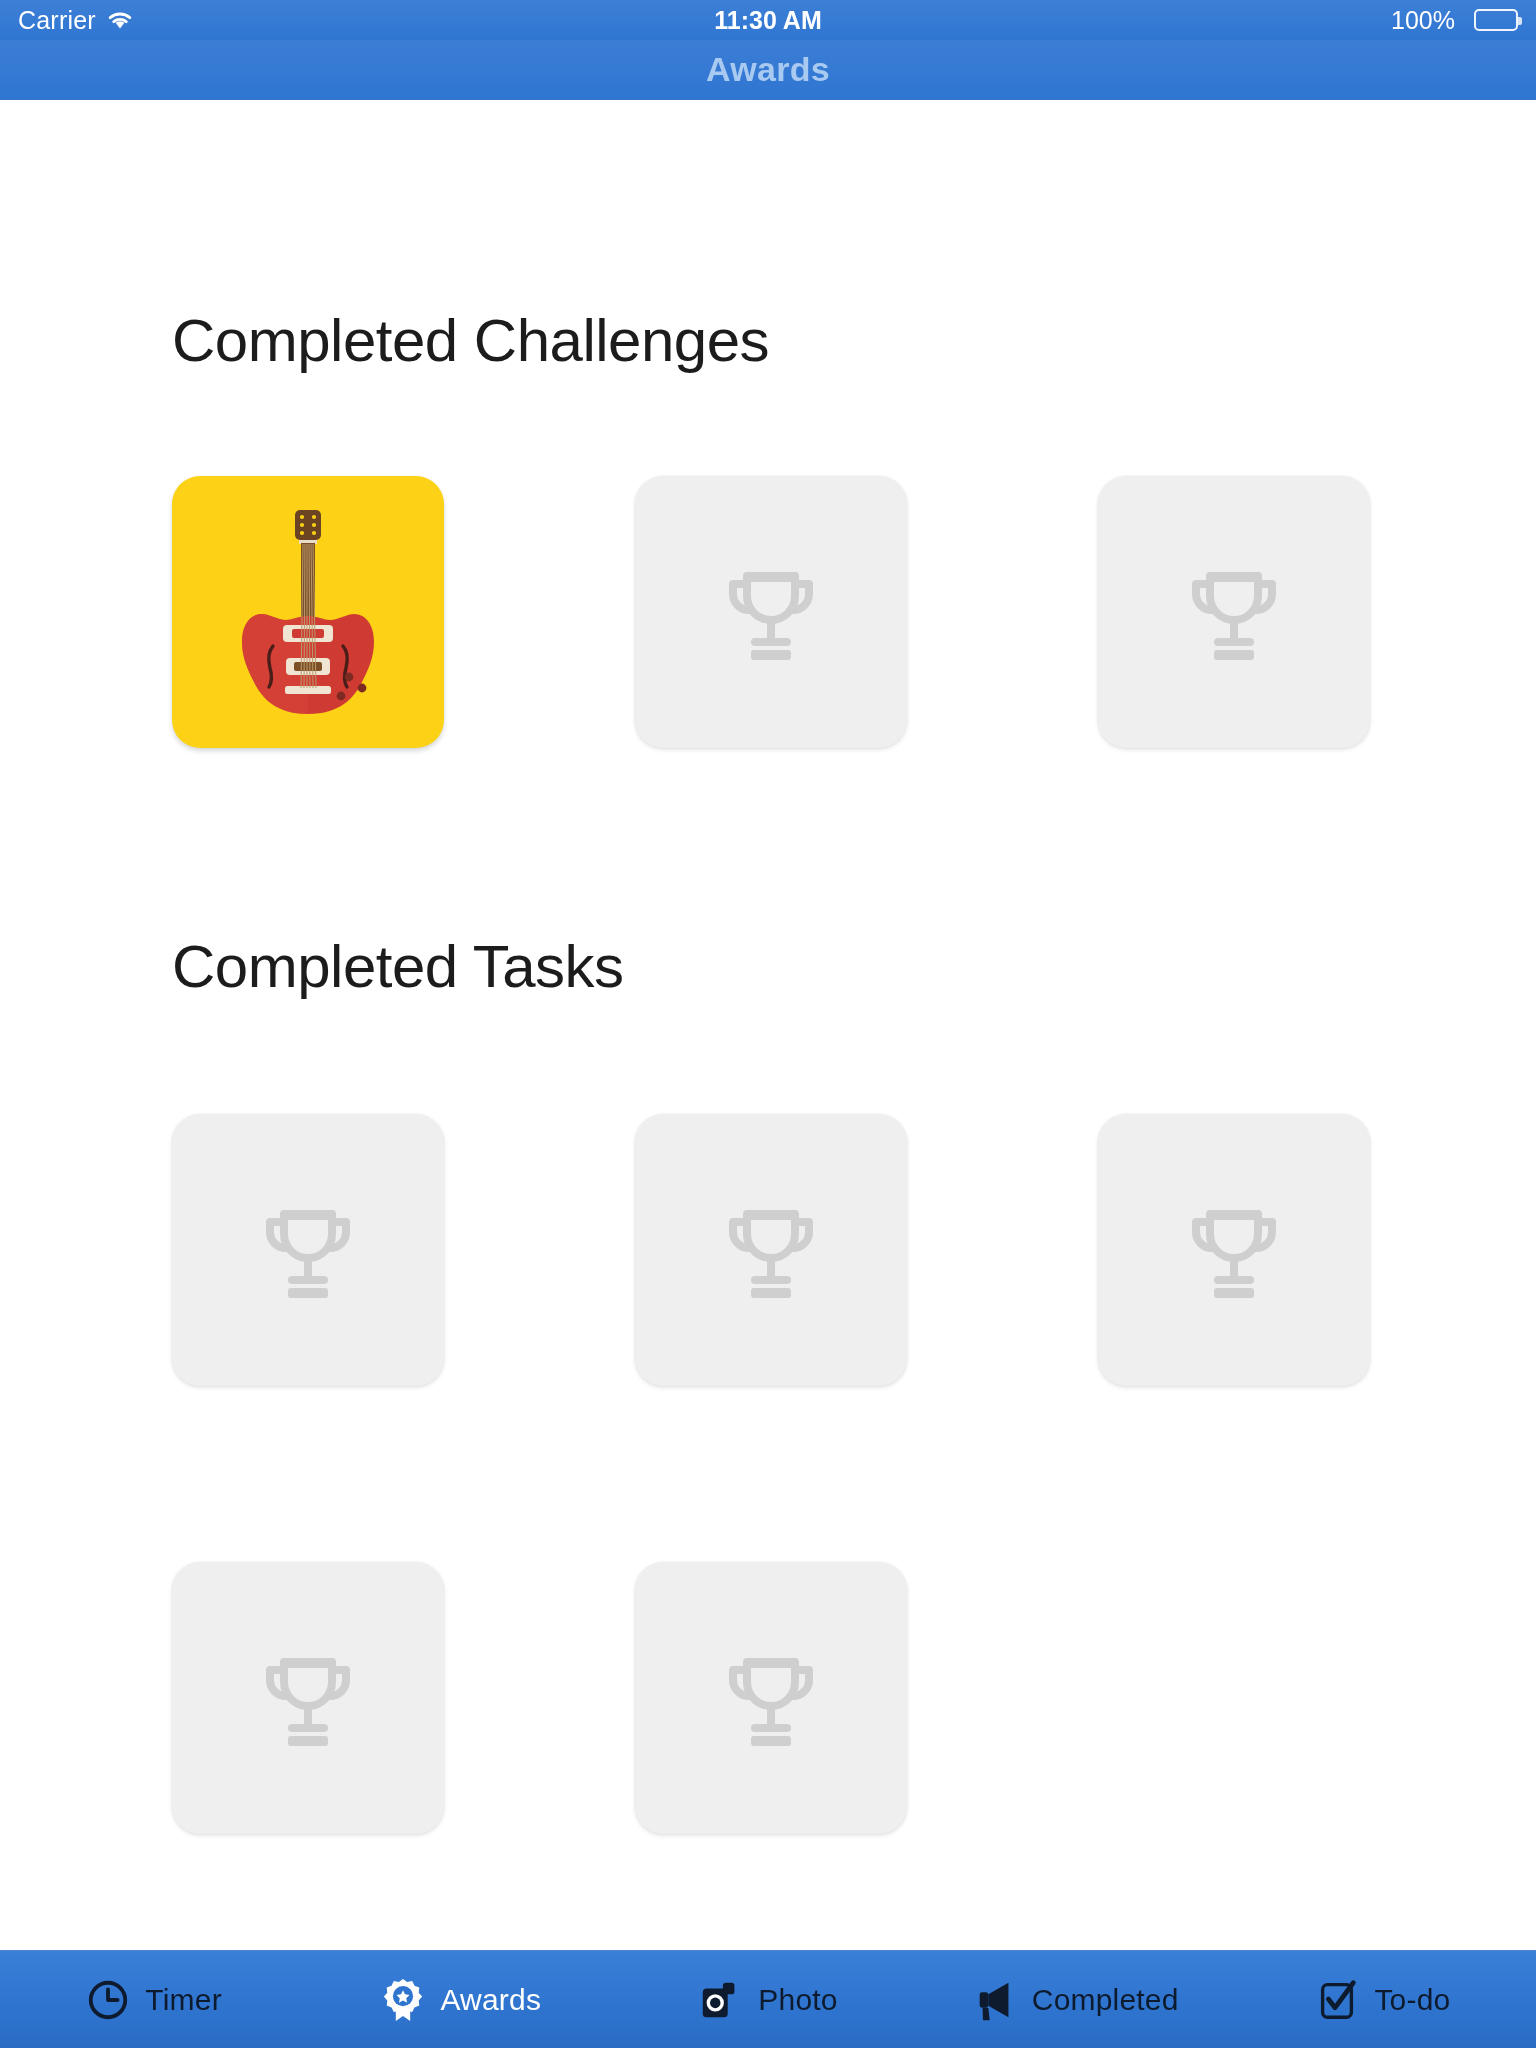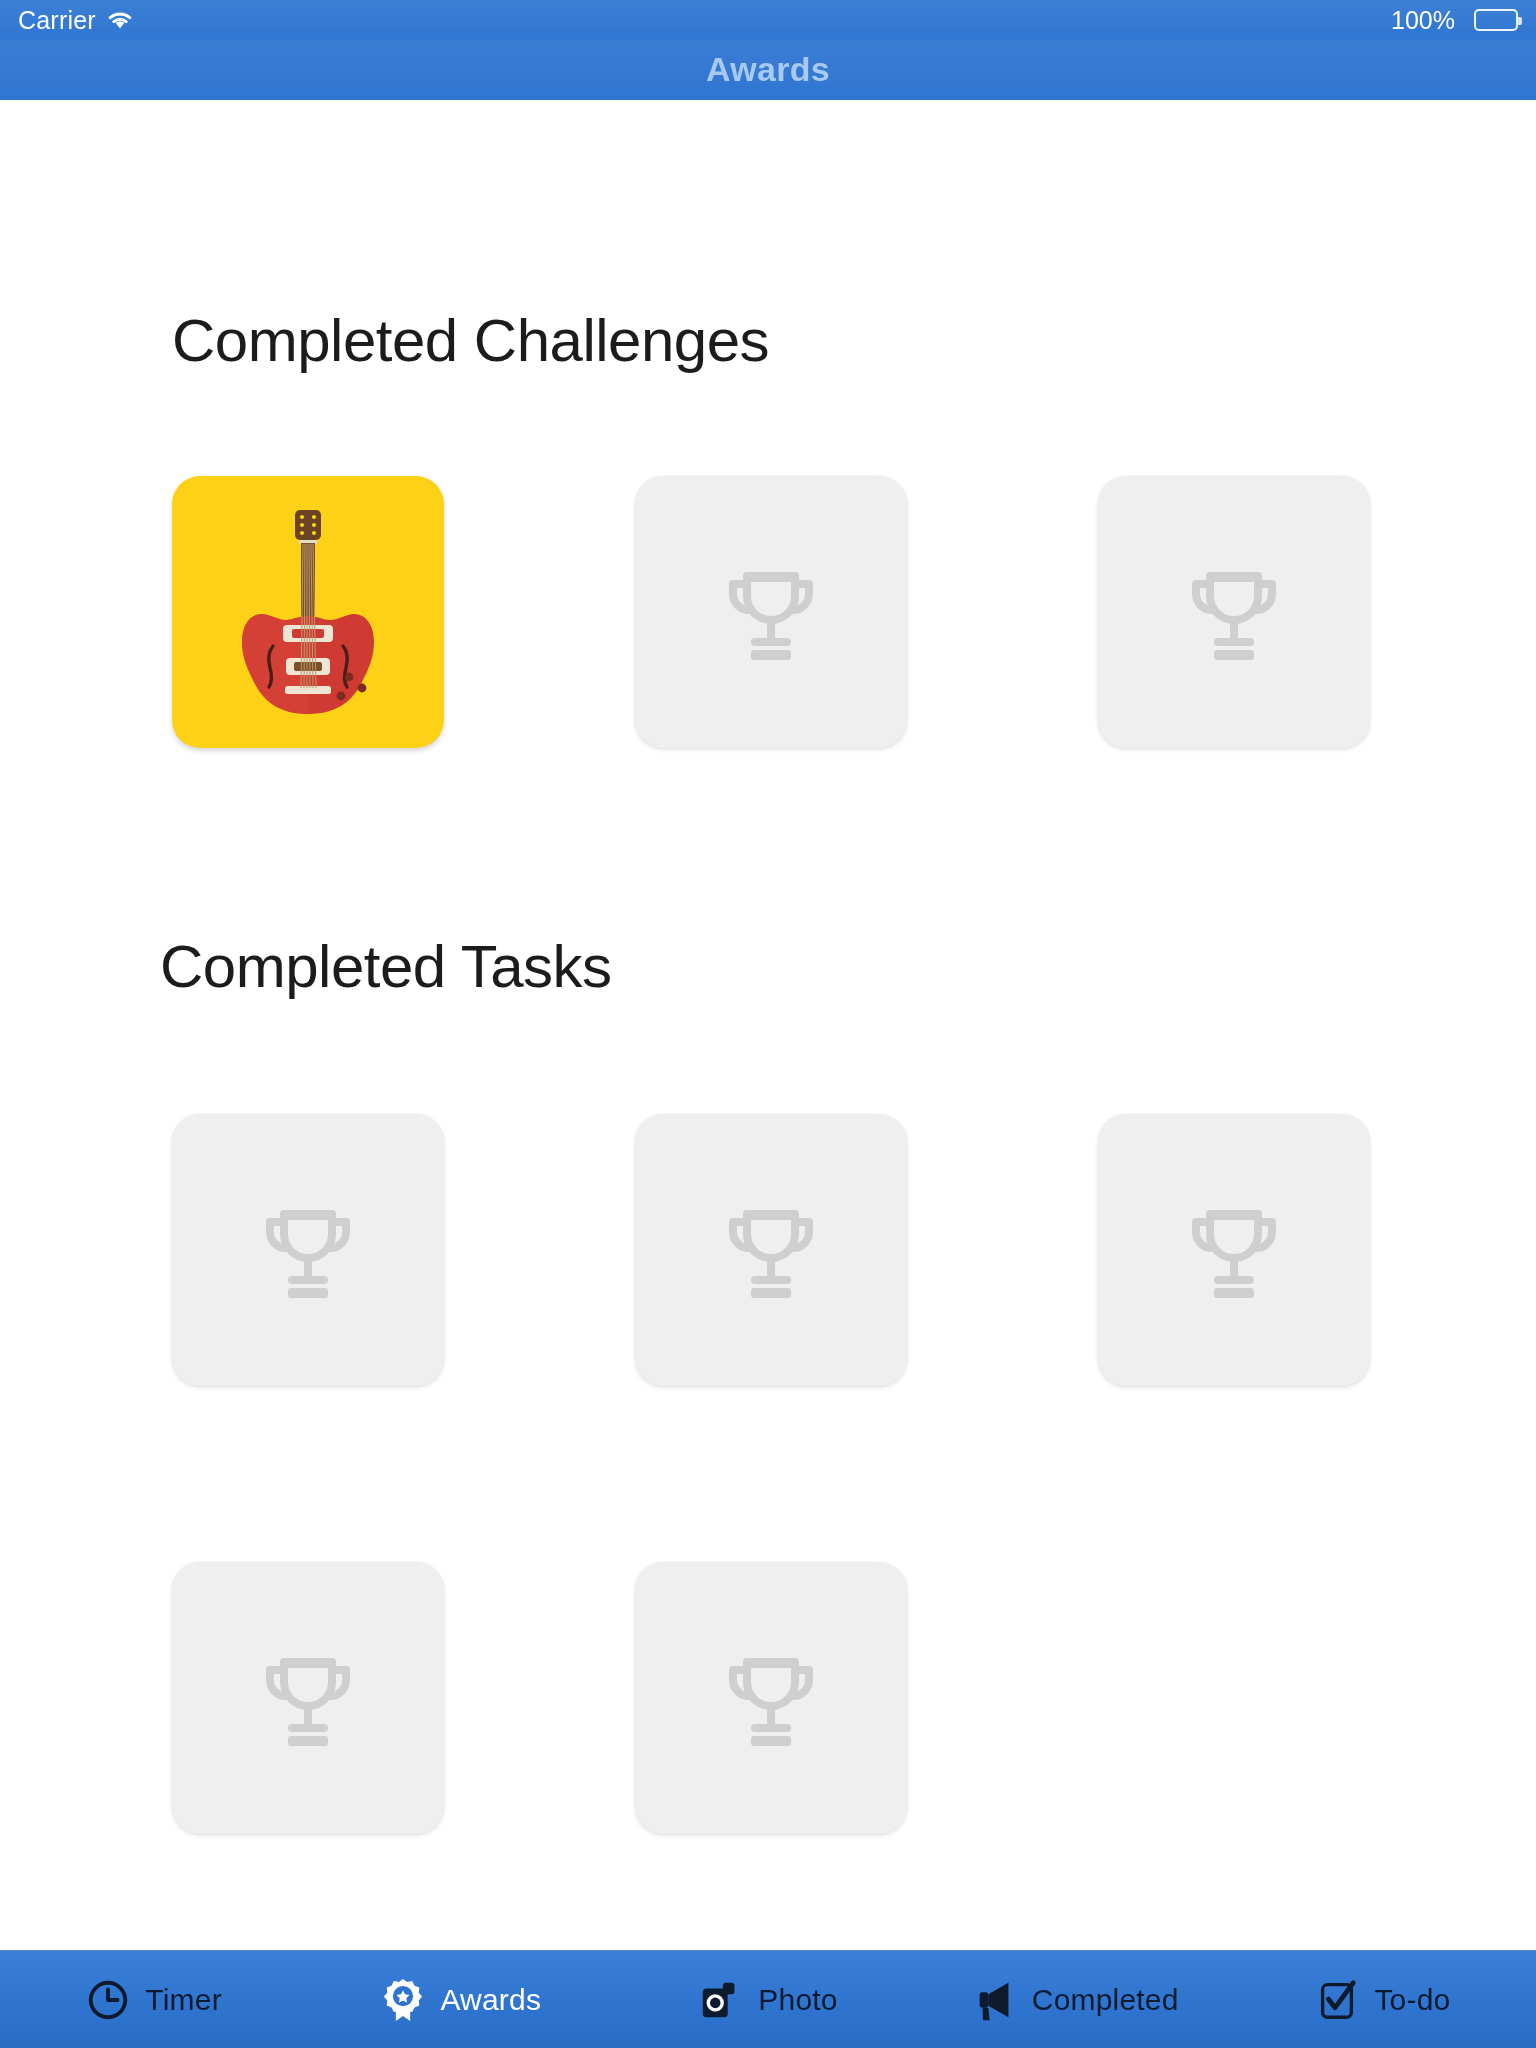--- a/index.html
+++ b/index.html
@@ -47,21 +47,21 @@
     color:#a8c9f0; font-size:34px; font-weight:bold; letter-spacing:.3px;
   }
 
   
   .content{ position:absolute; top:101px; left:0; width:1328px; bottom:98px; background:#fff; }
 
   .section-title{
     color:#1c1c1c; font-size:60px; font-weight:normal; letter-spacing:-.5px;
   }
   .sec1-title{ position:absolute; left:172px; top:205px; }
-  .sec2-title{ position:absolute; left:160px; top:831px; }
+  .sec2-title{ position:absolute; left:172px; top:831px; }
 
   .grid{ position:absolute; left:172px; width:1200px; }
   .grid-row{ display:flex; gap:191px; }
   .grid-challenges{ top:375px; }
   .grid-tasks{ top:1013px; }
   .grid-tasks .grid-row + .grid-row{ margin-top:176px; }
 
   .tile{
     width:272px; height:272px; border-radius:28px;
     display:flex; align-items:center; justify-content:center;
@@ -102,20 +102,21 @@
 
   <div class="statusbar">
     <div class="sb-left">
       <span class="sb-carrier">Carrier</span>
       <svg class="sb-wifi" width="28" height="22" viewBox="0 0 28 22">
         <path d="M14 19.5 L9.6 13.8 a7.4 7.4 0 0 1 8.8 0 Z" fill="#fff"></path>
         <path d="M4.2 8.6 a15.5 15.5 0 0 1 19.6 0" stroke="#fff" stroke-width="3" fill="none" stroke-linecap="round"></path>
         <path d="M7.8 12.6 a10.2 10.2 0 0 1 12.4 0" stroke="#fff" stroke-width="3" fill="none" stroke-linecap="round"></path>
       </svg>
     </div>
+    <div class="sb-center">11:30 AM</div>
     <div class="sb-right">
       <span class="sb-batt-pct">100%</span>
       <span class="batt"><span class="batt-fill"></span></span>
     </div>
   </div>
 
   <div class="navbar">
     <span class="navbar-title">Awards</span>
   </div>
 

